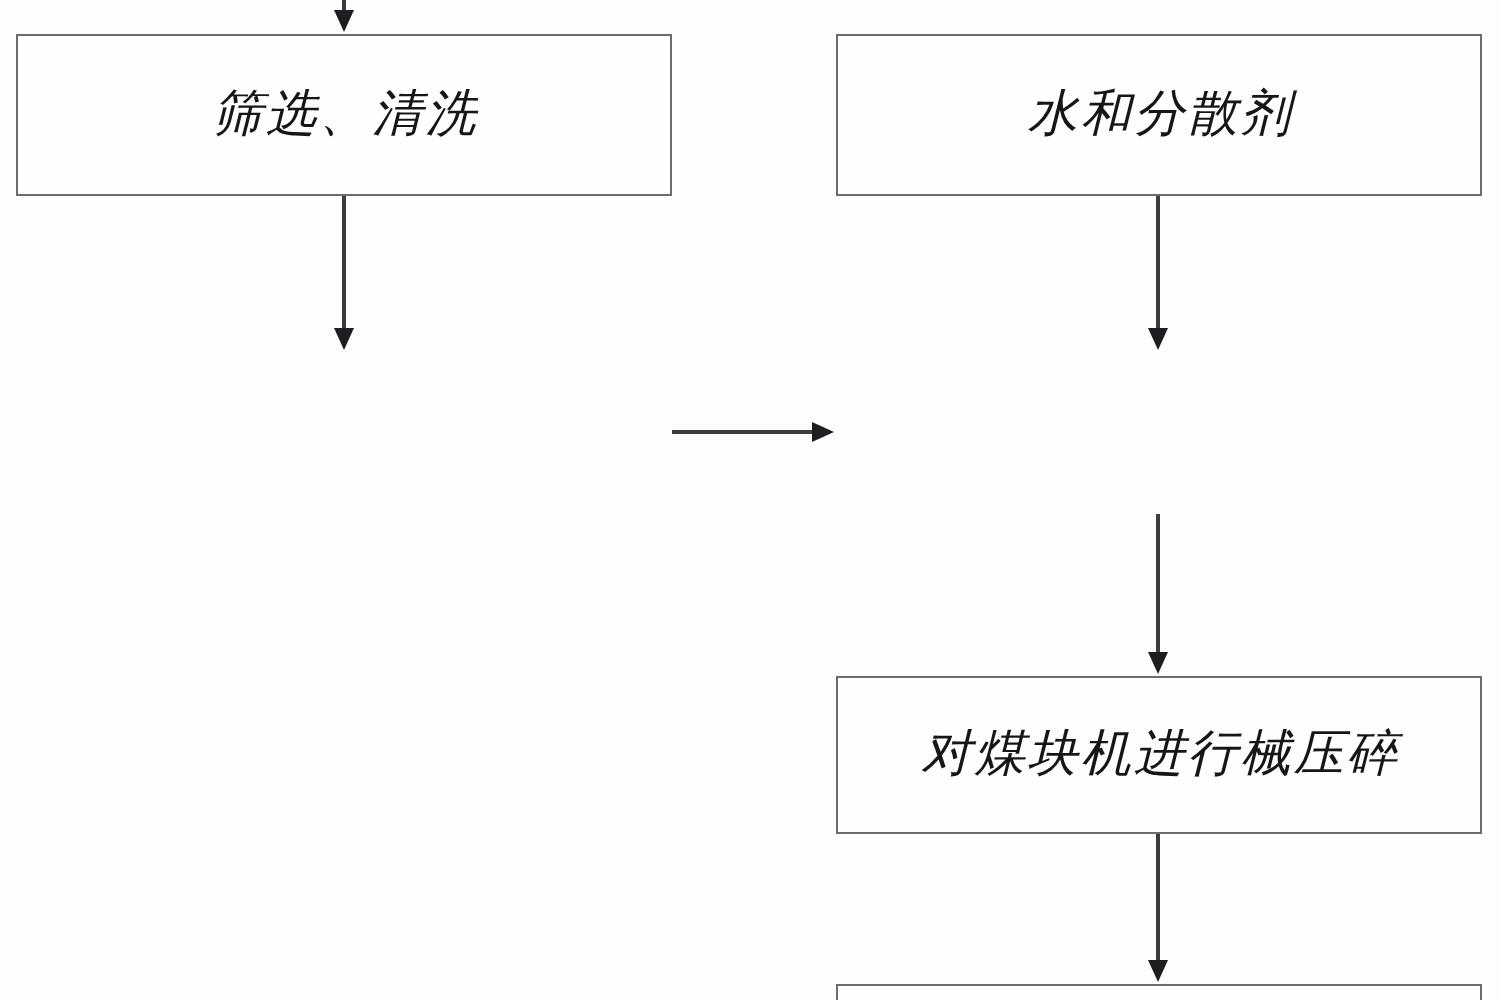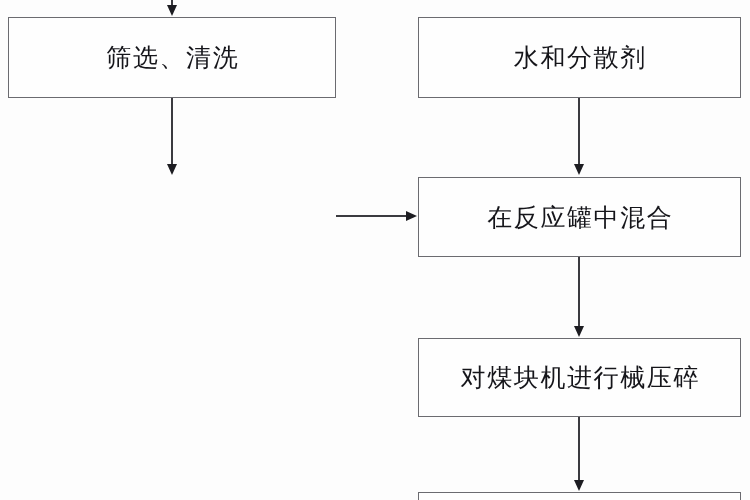--- a/index.html
+++ b/index.html
@@ -11,20 +11,21 @@
     height: 500px;
     background: #fdfdfd;
     font-family: "Liberation Serif", "DejaVu Serif", serif;
     overflow: hidden;
   }
   #flowchart {
     position: relative;
     width: 750px;
     height: 444px;
     background: #fdfdfd;
+    font-style: italic;
   }
   .node {
     position: absolute;
     box-sizing: border-box;
     border: 1.6px solid #6b6b70;
     background: #fefefe;
     display: flex;
     align-items: center;
     justify-content: center;
     color: #1b1b1b;
@@ -125,23 +126,20 @@
   <div class="node" id="node-water-dispersant">
     <span class="node-label">水和分散剂</span>
   </div>
 
   <div class="vline" id="conn-b-line"></div>
   <div class="arrow-down" id="conn-b-head"></div>
 
   <div class="hline" id="conn-c-line"></div>
   <div class="arrow-right" id="conn-c-head"></div>
 
-  <div class="node" id="node-mix-reactor">
-    <span class="node-label">在反应罐中混合</span>
-  </div>
 
   <div class="vline" id="conn-d-line"></div>
   <div class="arrow-down" id="conn-d-head"></div>
 
   <div class="node" id="node-crush-coal">
     <span class="node-label">对煤块机进行械压碎</span>
   </div>
 
   <div class="vline" id="conn-e-line"></div>
   <div class="arrow-down" id="conn-e-head"></div>

